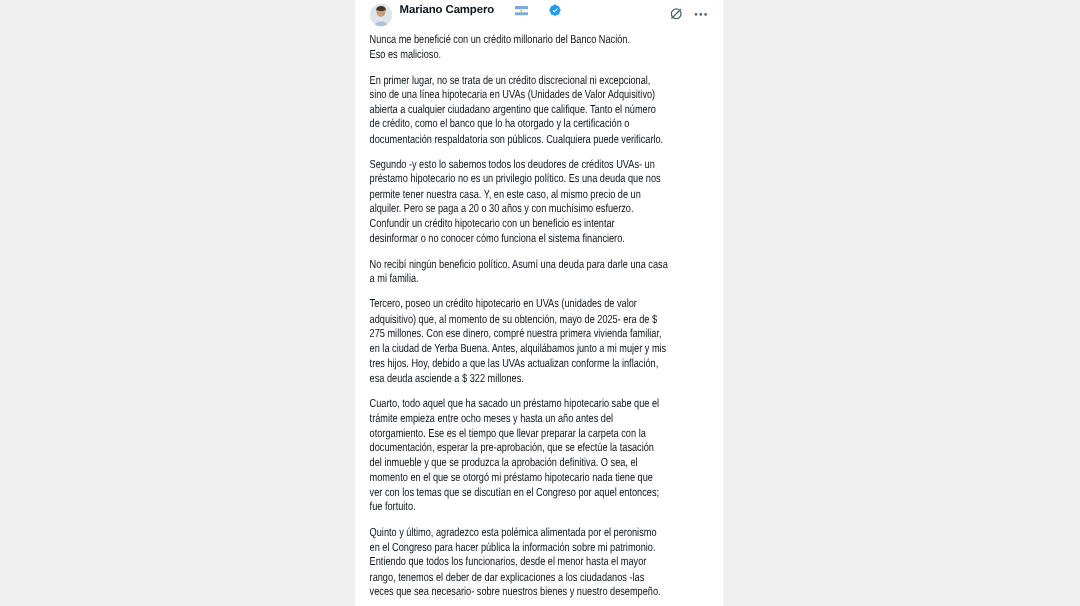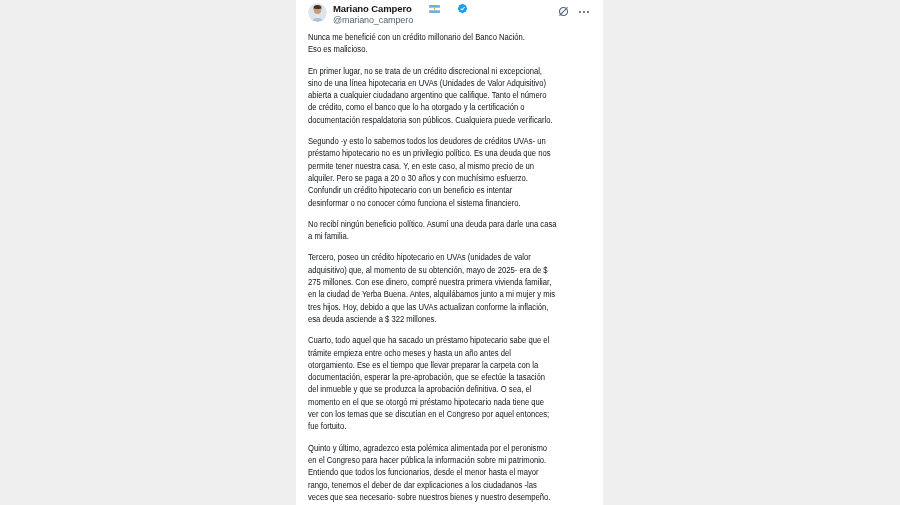--- a/index.html
+++ b/index.html
@@ -95,21 +95,20 @@
               <circle cx="5.5" cy="4" r="0.9" fill="#f6b40e"></circle>
             </svg>
           </span>
           <span class="badge">
             <svg width="11" height="11" viewBox="0 0 24 24">
               <path fill="#1d9bf0" d="M22.25 12c0-1.43-.88-2.67-2.19-3.34.46-1.39.2-2.9-.81-3.91s-2.52-1.27-3.91-.81c-.66-1.31-1.91-2.19-3.34-2.19s-2.67.88-3.33 2.19c-1.4-.46-2.91-.2-3.92.81s-1.26 2.52-.8 3.91c-1.31.67-2.2 1.91-2.2 3.34s.89 2.67 2.2 3.34c-.46 1.39-.21 2.9.8 3.91s2.52 1.26 3.91.81c.67 1.31 1.91 2.19 3.34 2.19s2.68-.88 3.34-2.19c1.39.45 2.9.2 3.91-.81s1.27-2.52.81-3.91c1.31-.67 2.19-1.91 2.19-3.34z"></path>
               <path fill="#ffffff" d="M10.95 16.3l-3.57-3.38 1.38-1.45 2.13 2.02 4.97-5.24 1.45 1.38-6.36 6.67z"></path>
             </svg>
           </span>
         </div>
-        <div class="handle">@mariano_campero</div>
       </div>
 
       <div class="header-actions">
         <button class="icon-btn">
           <svg width="11" height="11" viewBox="0 0 12 12">
             <circle cx="6" cy="6" r="4.4" fill="none" stroke="#536471" stroke-width="1.2"></circle>
             <line x1="1.6" y1="10.4" x2="10.4" y2="1.6" stroke="#536471" stroke-width="1.2"></line>
           </svg>
         </button>
         <button class="icon-btn">

